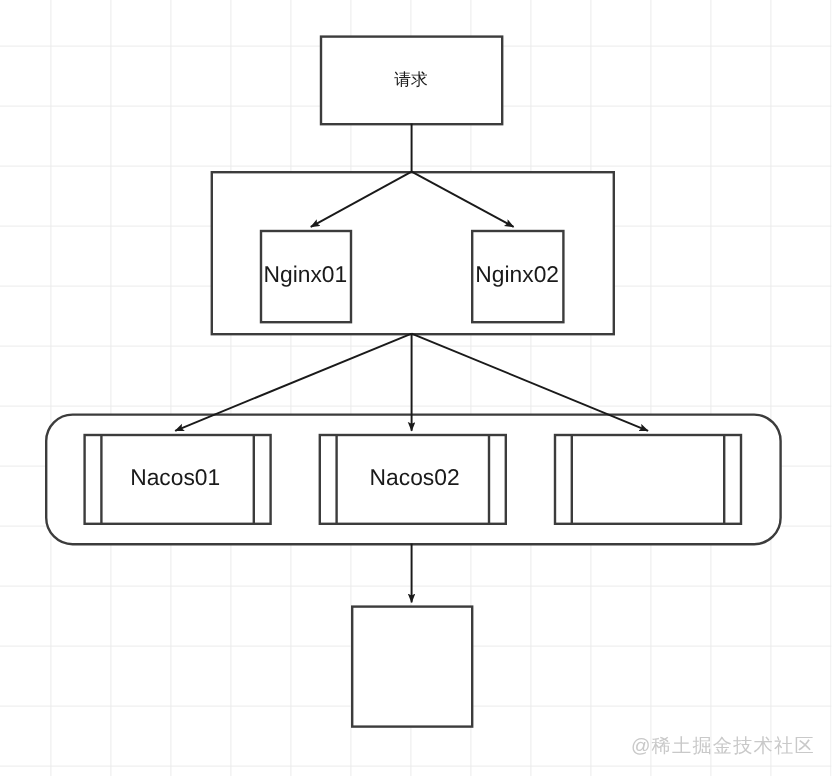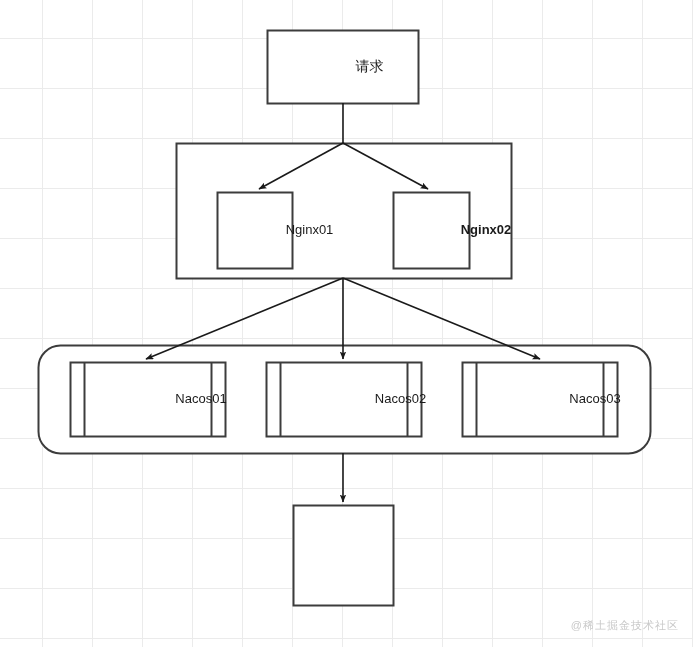--- a/index.html
+++ b/index.html
@@ -34,30 +34,29 @@
     position: absolute;
     display: flex;
     align-items: center;
     justify-content: center;
     text-align: center;
     color: #1a1a1a;
     font-size: 14px;
     line-height: 1.35;
     pointer-events: none;
     white-space: pre-line;
-    padding-left: 27px;
   }
   .label-cjk { font-size: 14px; }
-  .label-latin { font-size: 13px; margin-left: 28px; }
+  .label-latin { font-size: 19px; }
   .watermark {
     position: absolute;
     right: 14px;
     bottom: 14px;
     color: #c9c9c9;
-    font-size: 11px;
+    font-size: 16px;
     letter-spacing: 1px;
     user-select: none;
   }
 </style>
 </head>
 <body>
 
 <div id="canvas">
 
   <svg id="diagram-svg" viewBox="0 0 693 647" xmlns="http://www.w3.org/2000/svg">
@@ -136,24 +135,23 @@
     <g>
       <line x1="343" y1="453" x2="343" y2="502" stroke="#1a1a1a" stroke-width="1.6" marker-end="url(#arrowhead)"></line>
     </g>
   </svg>
 
   <div class="node-label label-cjk" style="left:267px; top:30px; width:151px; height:73px;">请求</div>
 
 
   <div class="node-label label-latin" style="left:217px; top:192px; width:75px; height:76px;">Nginx01</div>
 
-  <div class="node-label label-latin" style="left:393px; top:192px; width:76px; height:76px;font-weight:bold;">Nginx02</div>
+  <div class="node-label label-latin" style="left:393px; top:192px; width:76px; height:76px;">Nginx02</div>
 
   <div class="node-label label-latin" style="left:84px; top:362px; width:124px; height:74px;">Nacos01</div>
 
   <div class="node-label label-latin" style="left:280px; top:362px; width:131px; height:74px;">Nacos02</div>
 
-  <div class="node-label label-latin" style="left:476px; top:362px; width:128px; height:74px;">Nacos03</div>
 
 
   <div class="watermark">@稀土掘金技术社区</div>
 
 </div>
 
 </body></html>

